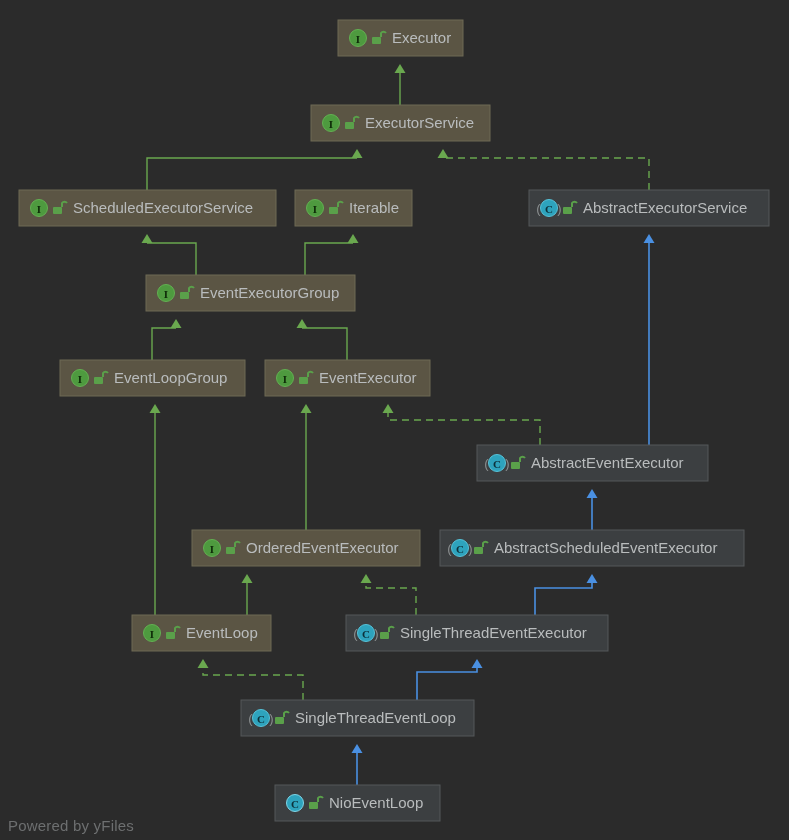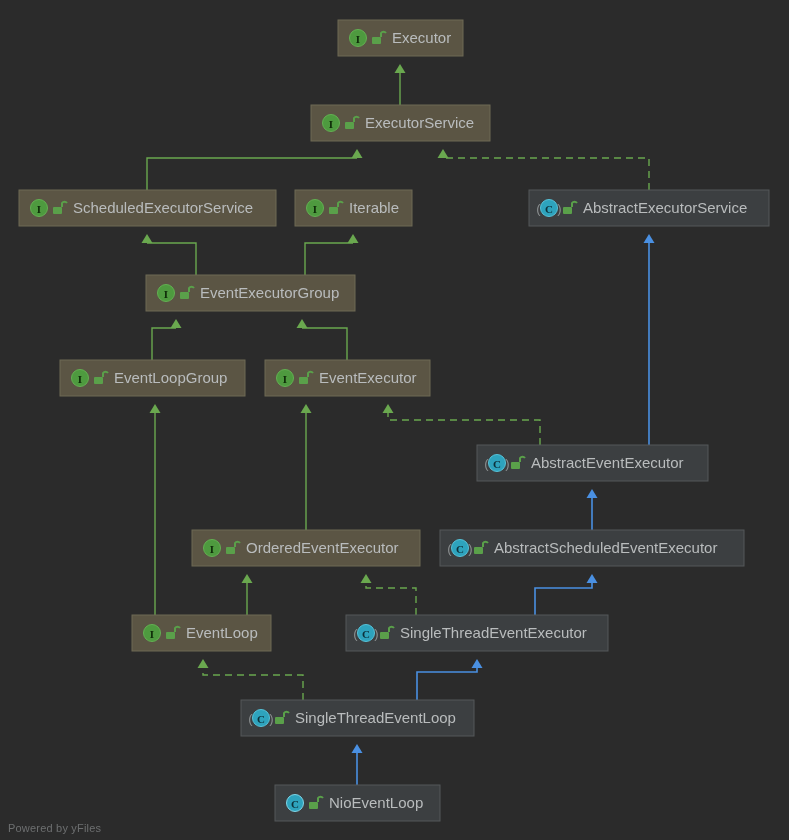--- a/index.html
+++ b/index.html
@@ -23,21 +23,21 @@
   .lock-body{fill:#5aa04a;}
   .lock-shackle{fill:none;stroke:#5aa04a;stroke-width:2;}
   .edge-green{stroke:#6aa84f;stroke-width:1.4;fill:none;}
   .edge-green-dash{stroke:#6aa84f;stroke-width:1.4;fill:none;stroke-dasharray:7 5;}
   .edge-blue{stroke:#4a90e2;stroke-width:1.6;fill:none;}
   .arrow-green{fill:#6aa84f;}
   .arrow-blue{fill:#4a90e2;}
   .watermark{
     position:absolute;left:8px;bottom:6px;
     font-family:"Liberation Sans","DejaVu Sans",sans-serif;
-    font-size:11px;color:#6d6f70;letter-spacing:.2px;user-select:none;text-align:center;
+    font-size:15px;color:#6d6f70;letter-spacing:.2px;user-select:none;text-align:center;
   }
 </style>
 </head>
 <body>
 
 <svg id="diagram" viewBox="0 0 789 840">
   <rect x="0" y="0" width="789" height="840" fill="#2b2b2b"></rect>
   <g id="edge-layer">
       <path d="M400 105 L400 73" class="edge-green"></path>
       <polygon points="400,64 405.5,73 394.5,73" class="arrow-green"></polygon>

